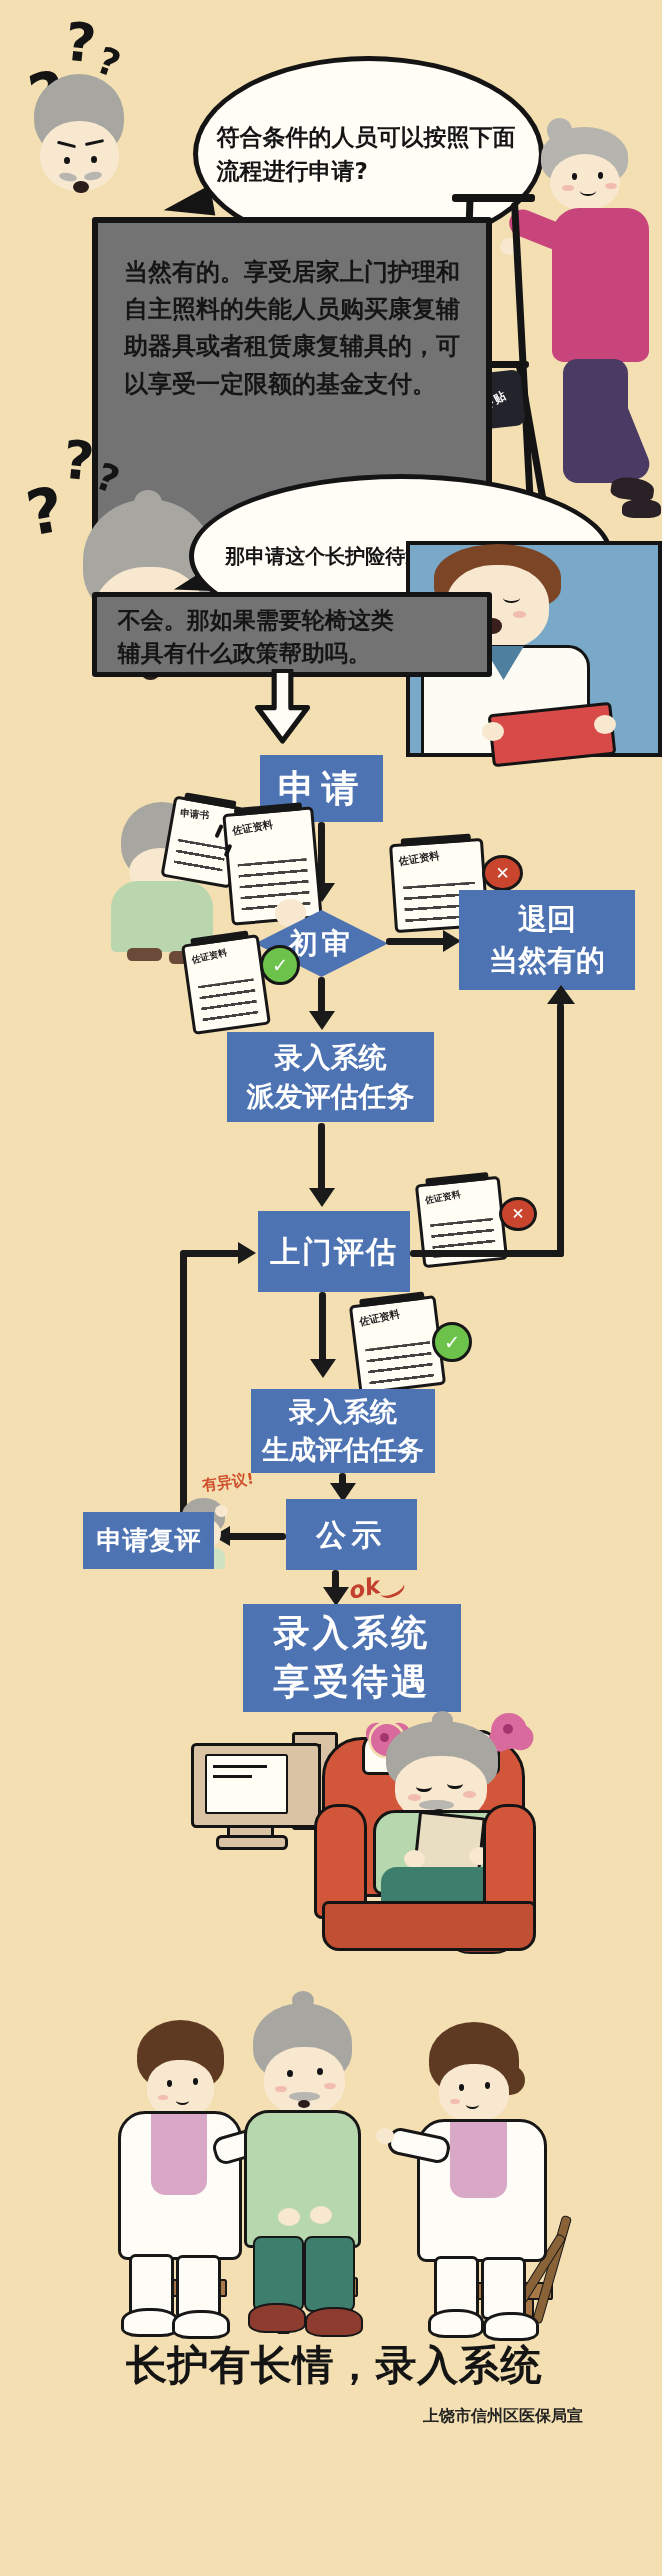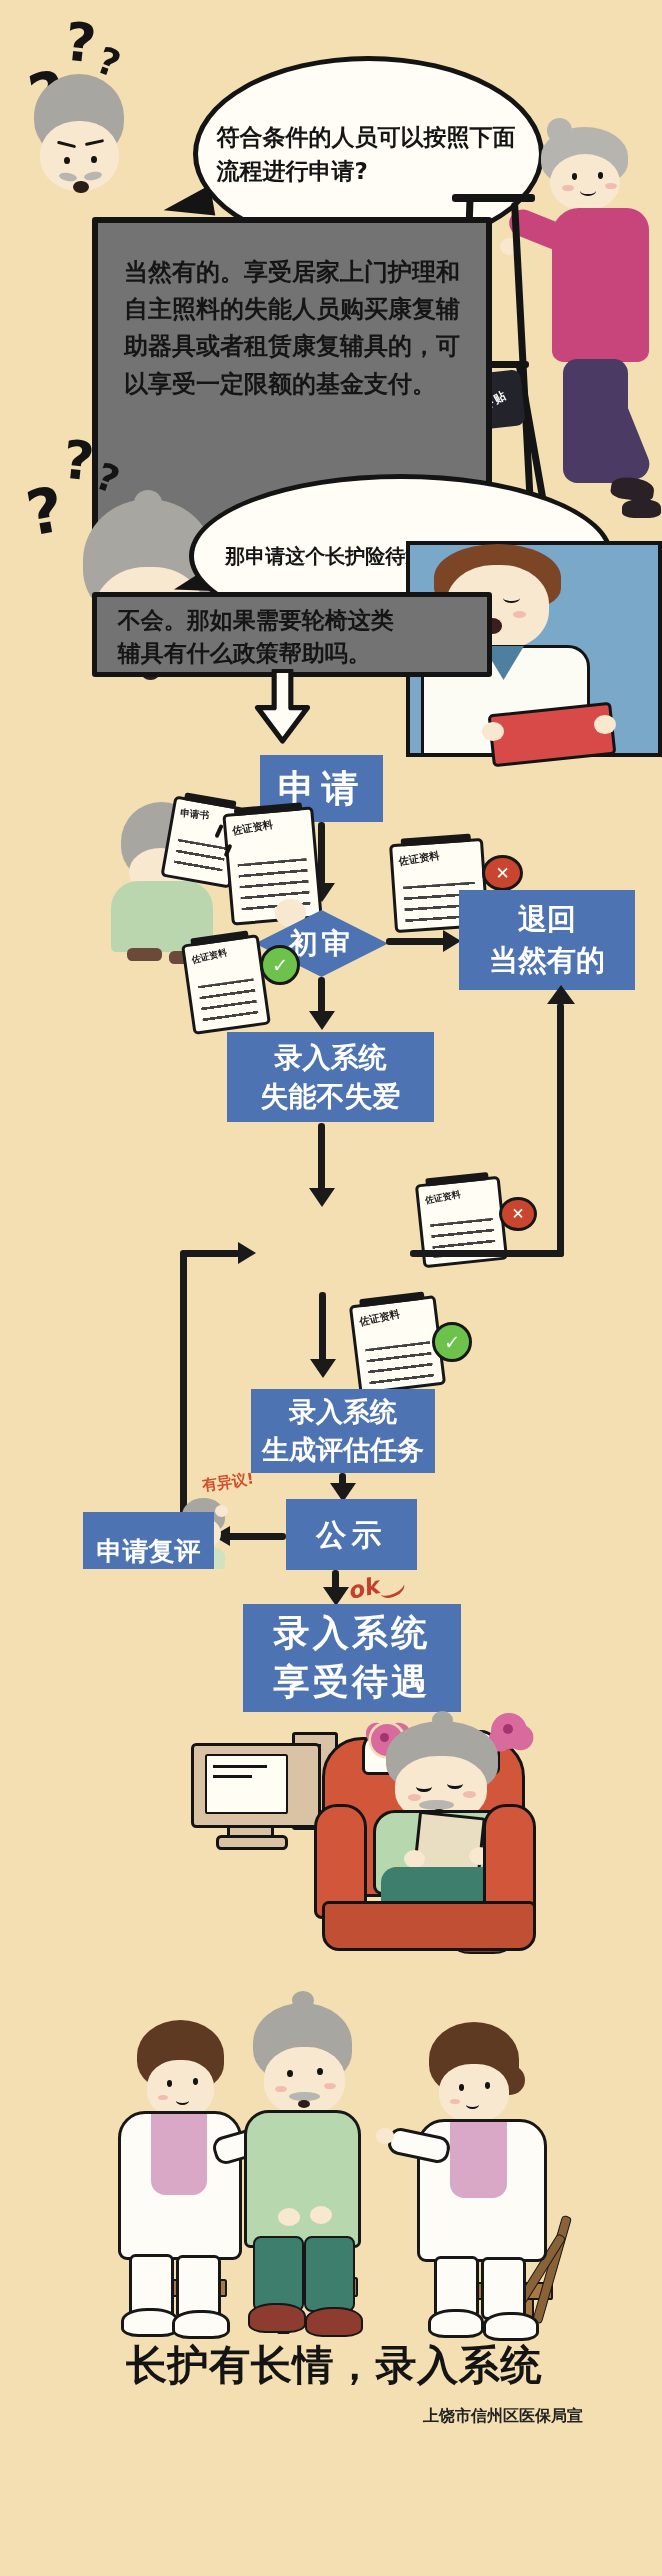--- a/index.html
+++ b/index.html
@@ -198,26 +198,29 @@
   <div class="doc" style="left:187px;top:939px;width:72px;height:85px;transform:rotate(-8deg);">
     <span class="dlabel" style="font-size:9px;">佐证资料</span>
     <div class="dlines" style="height:39px;"></div>
   </div>
   <div class="badge green" style="left:260px;top:945px;width:34px;height:34px;font-size:19.4px;">
     <span>✓</span>
   </div>
 
   <div class="bbox" style="left:227px;top:1032px;width:207px;height:90px;font-size:28px;">
     <span>录入系统</span>
-    <span>失能不失爱</span>
+    <span>派发评估任务</span>
   </div>
 
   <div class="shaft" style="left:318px;top:1123px;width:7.1px;height:67px;"></div>
   <div class="head-d" style="left:309px;top:1188px;"></div>
 
+  <div class="bbox" style="left:258px;top:1211px;width:152px;height:81px;font-size:30px;letter-spacing:1.9px;">
+    <span>上门评估</span>
+  </div>
 
   <div class="doc" style="left:419px;top:1180px;width:79px;height:78px;transform:rotate(-6deg);">
     <span class="dlabel" style="font-size:9px;">佐证资料</span>
     <div class="dlines" style="height:34px;"></div>
   </div>
   <div class="badge red" style="left:499px;top:1197px;width:32px;height:28.4px;font-size:15.5px;">
     <span>✕</span>
   </div>
 
   <div class="shaft" style="left:410px;top:1250px;width:154px;height:7.1px;"></div>
@@ -256,21 +259,21 @@
   <span class="abs" style="left:202px;top:1473px;font-size:15px;font-weight:800;color:#cf4e2a;transform:rotate(-8deg);">有异议!</span>
   <div>
     <div class="blob grayhair" style="left:182px;top:1498px;width:43px;height:35px;border-radius:50% 50% 40% 42%;"></div>
     <div class="blob skin" style="left:186px;top:1518px;width:35px;height:31px;"></div>
     <div class="eye" style="left:195px;top:1529px;width:3.2px;height:4.5px;"></div>
     <div class="eye" style="left:208px;top:1527px;width:3.2px;height:4.5px;"></div>
     <div class="mouth" style="left:199px;top:1538px;width:9px;height:6.5px;"></div>
     <div class="blob skin" style="left:215px;top:1505px;width:13px;height:11.6px;"></div>
     <div class="abs" style="left:190px;top:1548px;width:35px;height:20.7px;background:#cfe3c3;border-radius:9px 9px 2.6px 2.6px;"></div>
   </div>
-  <div class="bbox" style="left:83px;top:1512px;width:131px;height:57px;font-size:26px;justify-content:flex-end;">
+  <div class="bbox" style="left:83px;top:1512px;width:131px;height:57px;font-size:26px;">
     <span>申请复评</span>
   </div>
 
   <div class="shaft" style="left:332px;top:1570px;width:7.1px;height:20.7px;"></div>
   <div class="head-d" style="left:323px;top:1587px;"></div>
   <span class="abs" style="left:349px;top:1575px;font-size:23px;font-weight:800;font-style:italic;color:#c4402e;transform:rotate(-12deg);">ok</span>
   <div class="abs" style="left:379px;top:1580px;width:26px;height:14.2px;border-bottom:3.2px solid #c4402e;border-radius:50%;transform:rotate(-24deg);"></div>
 
   <div class="bbox" style="left:243px;top:1604px;width:218px;height:108px;font-size:36px;letter-spacing:3.2px;line-height:1.35;">
     <span>录入系统</span>

